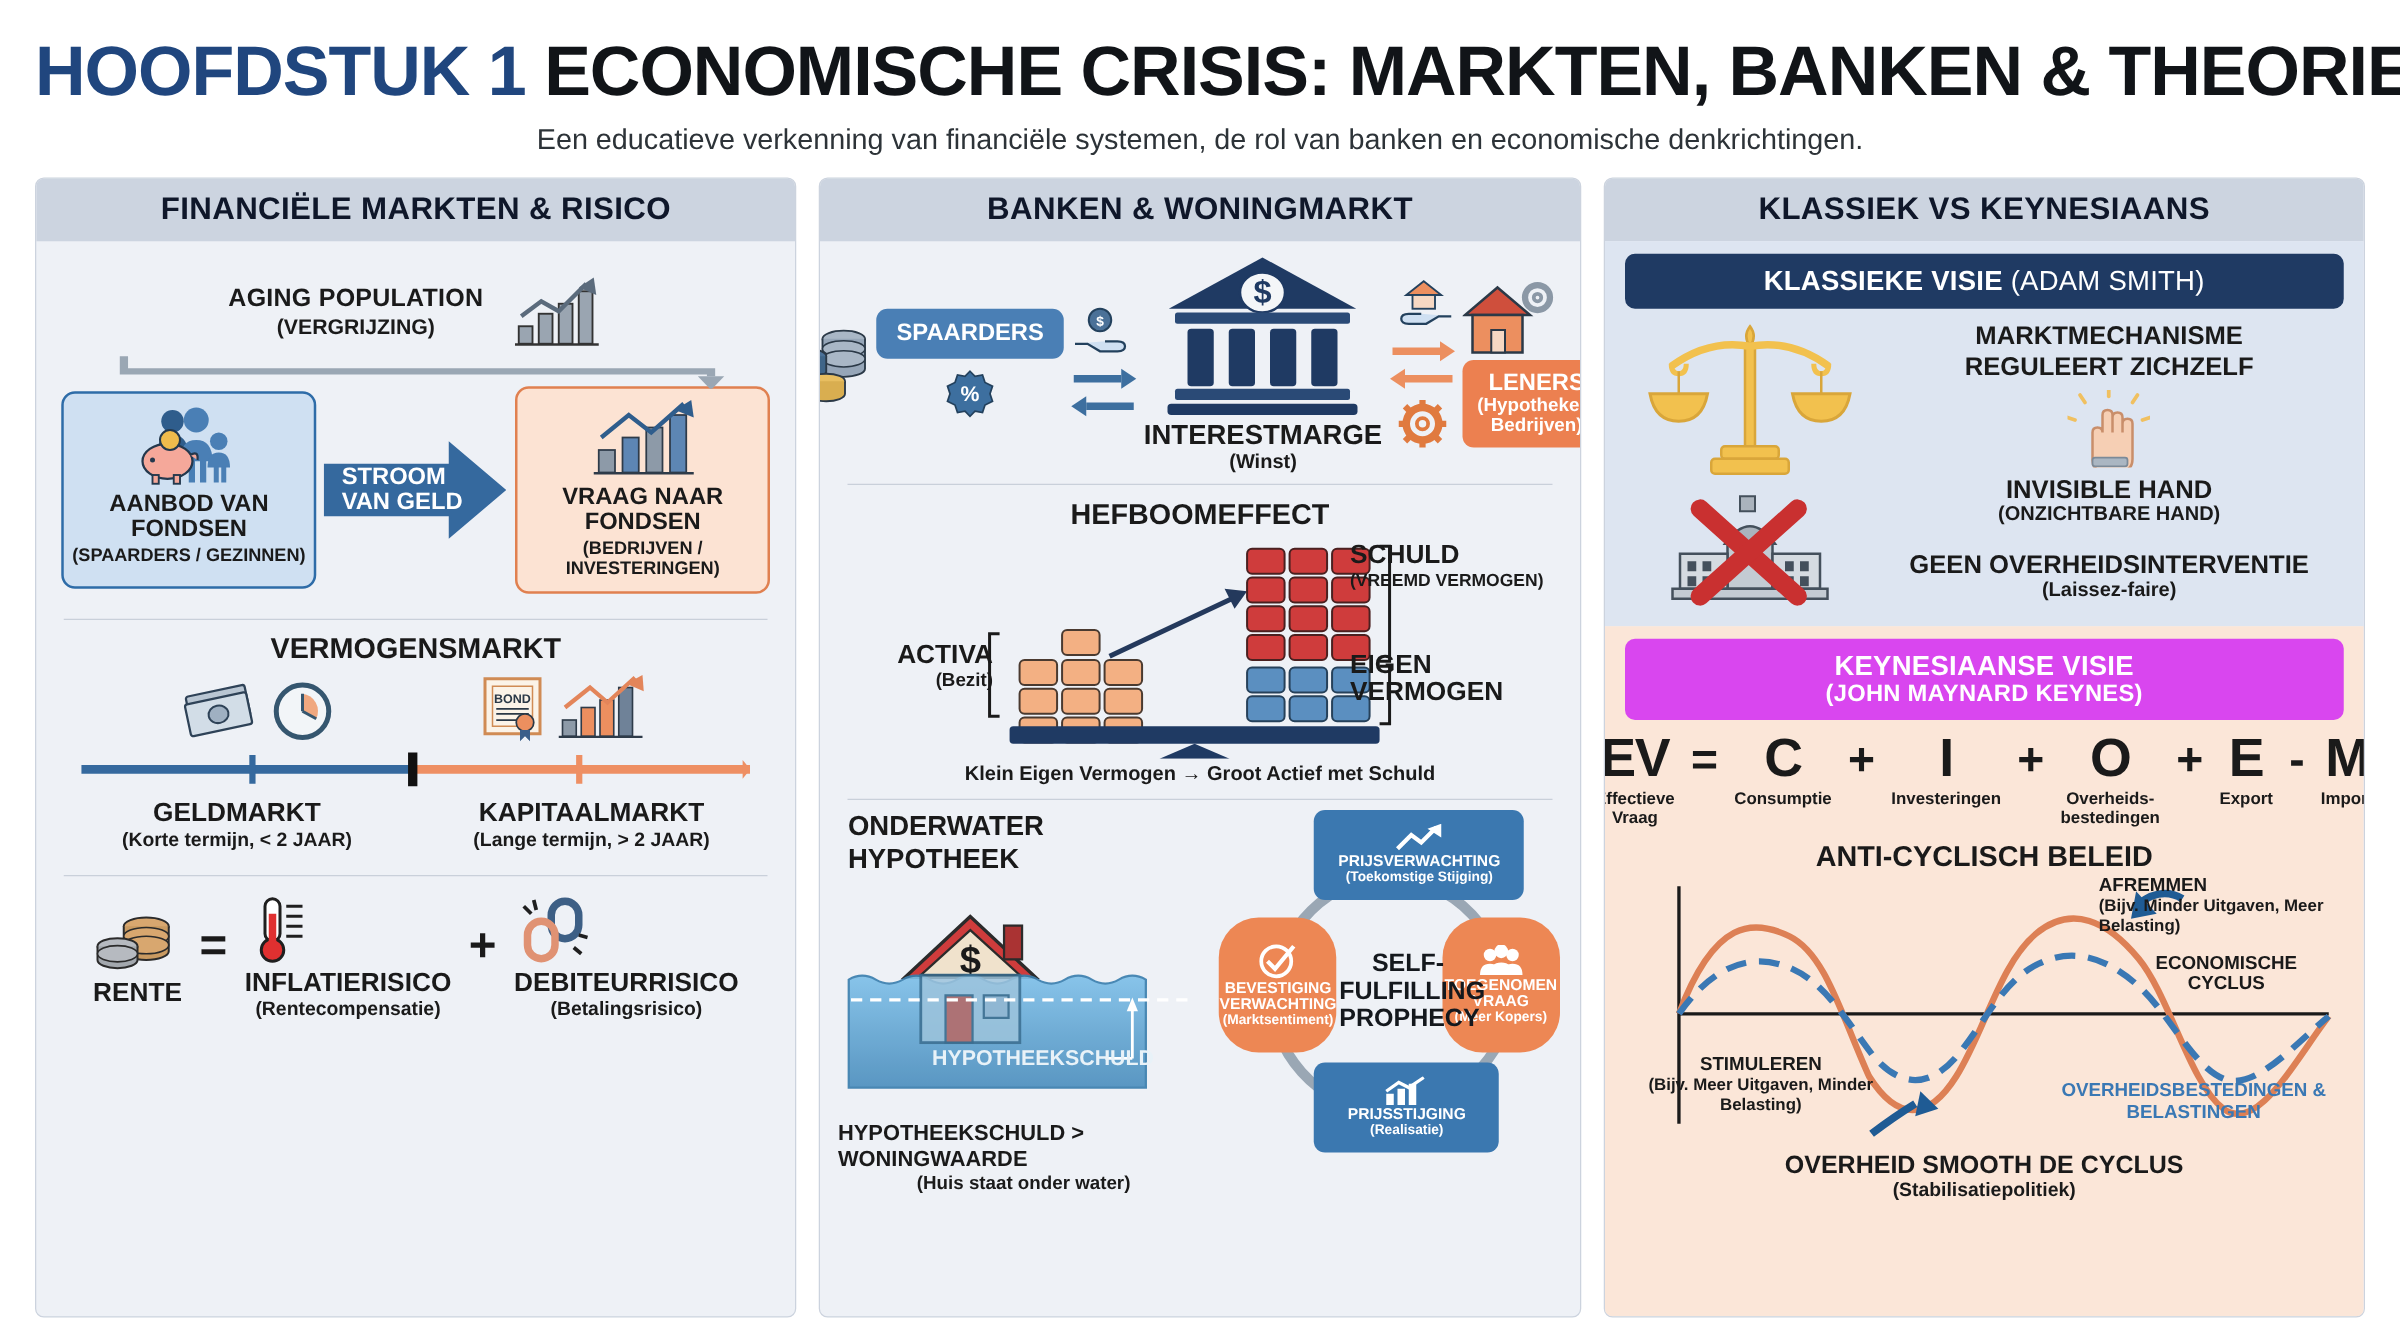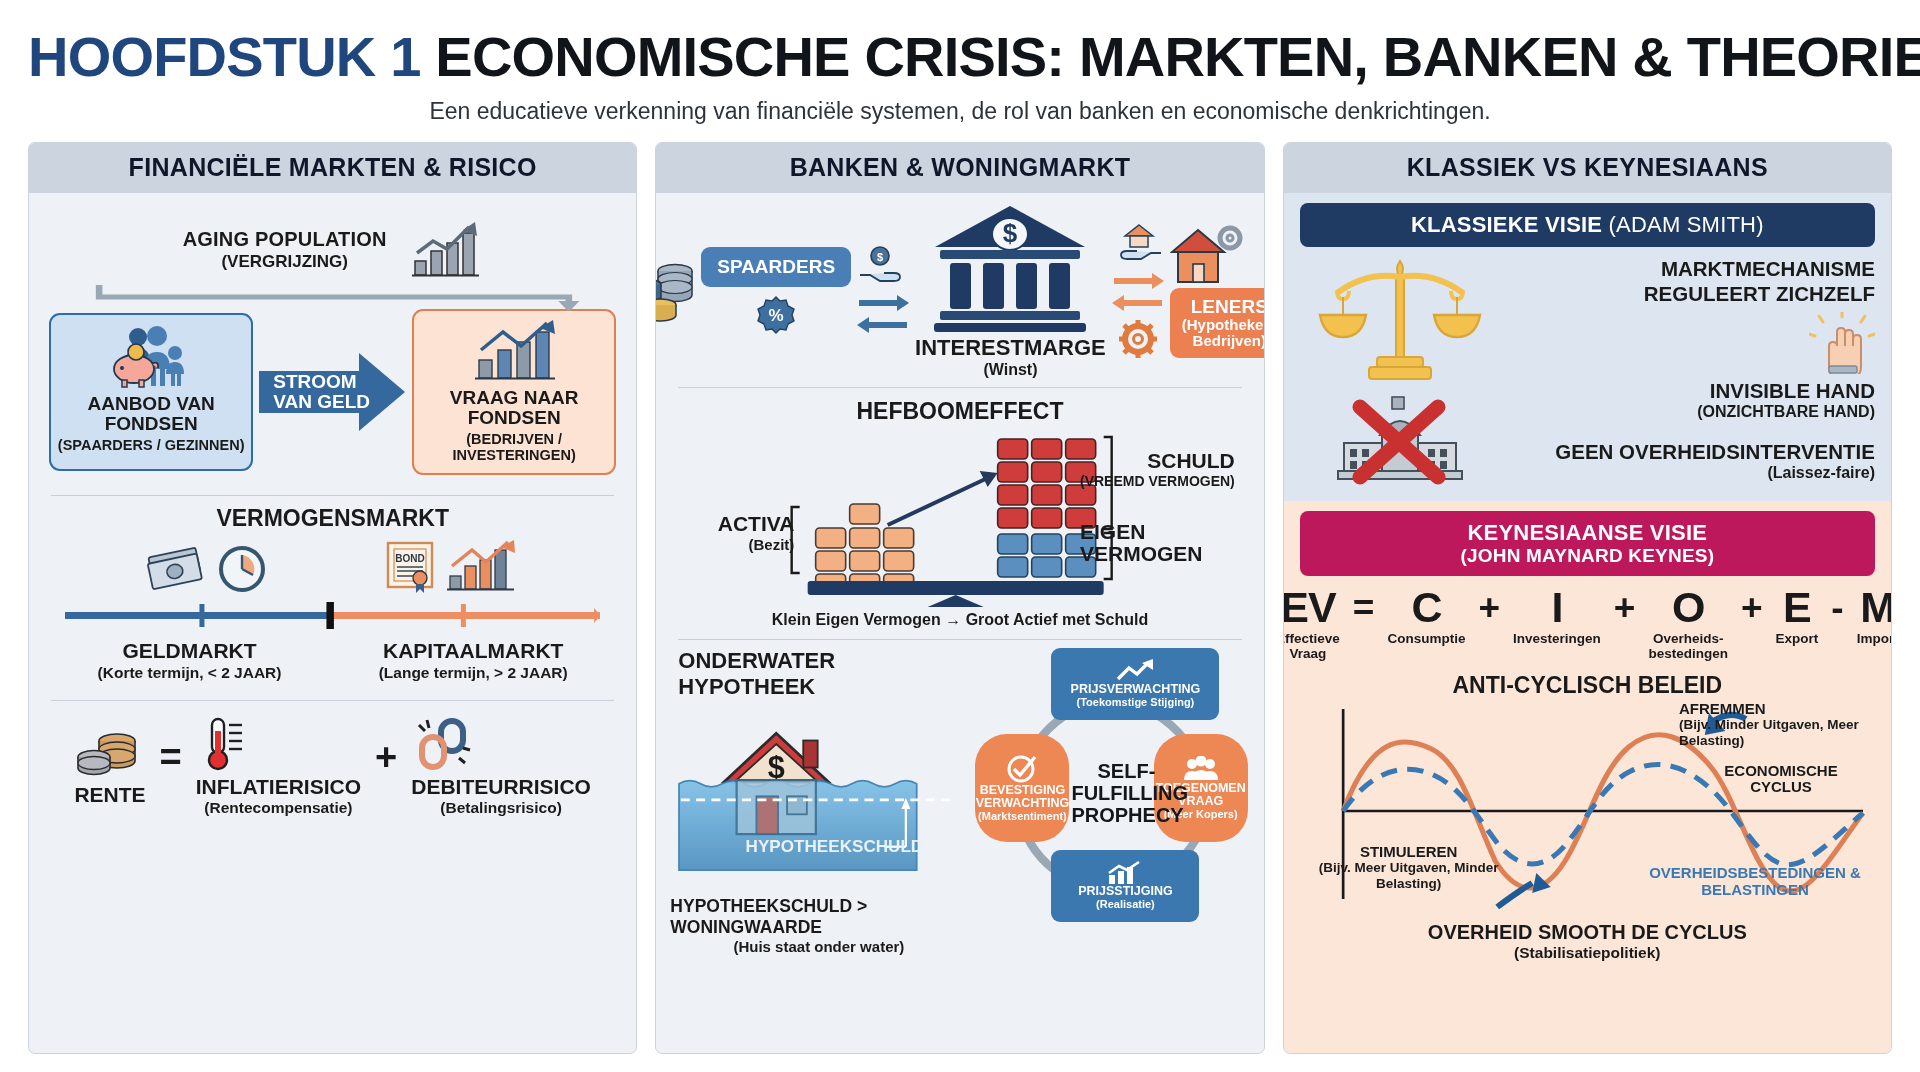--- a/index.html
+++ b/index.html
@@ -117,27 +117,27 @@
   .cyc-center { font-size: 20px; font-weight: 900; line-height: 1.1; color:#14181d; text-align:center; }
 
   
   .c3-top { background: #dde5f1; padding: 10px 16px 14px; }
   .c3-bot { background: #fbe6d8; padding: 10px 16px 12px; flex: 1; }
   .banner {
     border-radius: 8px; text-align: center; color: #fff;
     padding: 9px 8px; font-weight: 900; font-size: 22px; letter-spacing: .2px;
   }
   .banner.navy { background: #1f3a63; }
-  .banner.orange { background: #be185d; }
+  .banner.orange { background: #d946ef; }
   .banner .light { font-weight: 400; }
   .banner .sub2 { font-size: 19px; display: block; margin-top: -1px; }
 
   .klass-grid { display: flex; align-items: center; margin-top: 6px; }
   .klass-left { width: 200px; display: flex; flex-direction: column; align-items: center; gap: 4px; }
-  .klass-right { flex: 1; text-align: right; }
+  .klass-right { flex: 1; text-align: center; }
   .kr-h { font-size: 20.5px; font-weight: 900; line-height: 1.12; }
   .kr-h2 { font-size: 20.5px; font-weight: 900; line-height: 1.12; margin-top: 2px; }
   .kr-s { font-size: 16px; font-weight: 700; }
 
   .formula { display: flex; justify-content: center; align-items: flex-start; gap: 13px; margin-top: 10px; }
   .f-term { text-align: center; }
   .f-sym { font-size: 43px; font-weight: 900; line-height: 1; letter-spacing: -1px; }
   .f-lab { font-size: 13.5px; font-weight: 700; line-height: 1.1; margin-top: 3px; }
   .f-op { font-size: 37px; font-weight: 900; line-height: 1; padding-top: 3px; }
 
@@ -545,21 +545,21 @@
               <path d="M424 8 h8 v92 h-8" fill="none" stroke="#1a1a1a" stroke-width="2.4"></path>
               <path d="M424 104 h8 v46 h-8" fill="none" stroke="#1a1a1a" stroke-width="2.4"></path>
 
               <rect x="128" y="152" width="296" height="14" rx="3" fill="#1f3a63"></rect>
               <polygon points="276,166 248,178 304,178" fill="#1f3a63"></polygon>
             </svg>
             <div style="position:absolute;left:8px;top:83px;text-align:right;width:112px;">
               <div style="font-size:21px;font-weight:900;">ACTIVA</div>
               <div style="font-size:15px;font-weight:700;">(Bezit)</div>
             </div>
-            <div style="position:absolute;left:calc(50% + 120px);top:20px;text-align:right;">
+            <div style="position:absolute;left:calc(50% + 120px);top:3px;">
               <div style="font-size:21px;font-weight:900;">SCHULD</div>
               <div style="font-size:14px;font-weight:800;">(VREEMD VERMOGEN)</div>
             </div>
             <div style="position:absolute;left:calc(50% + 120px);top:92px;font-size:21px;font-weight:900;line-height:1.05;">EIGEN VERMOGEN</div>
           </div>
           <div class="hef-cap">Klein Eigen Vermogen → Groot Actief met Schuld</div>
         </div>
 
         <div class="divider" style="margin-top:10px;"></div>
 

